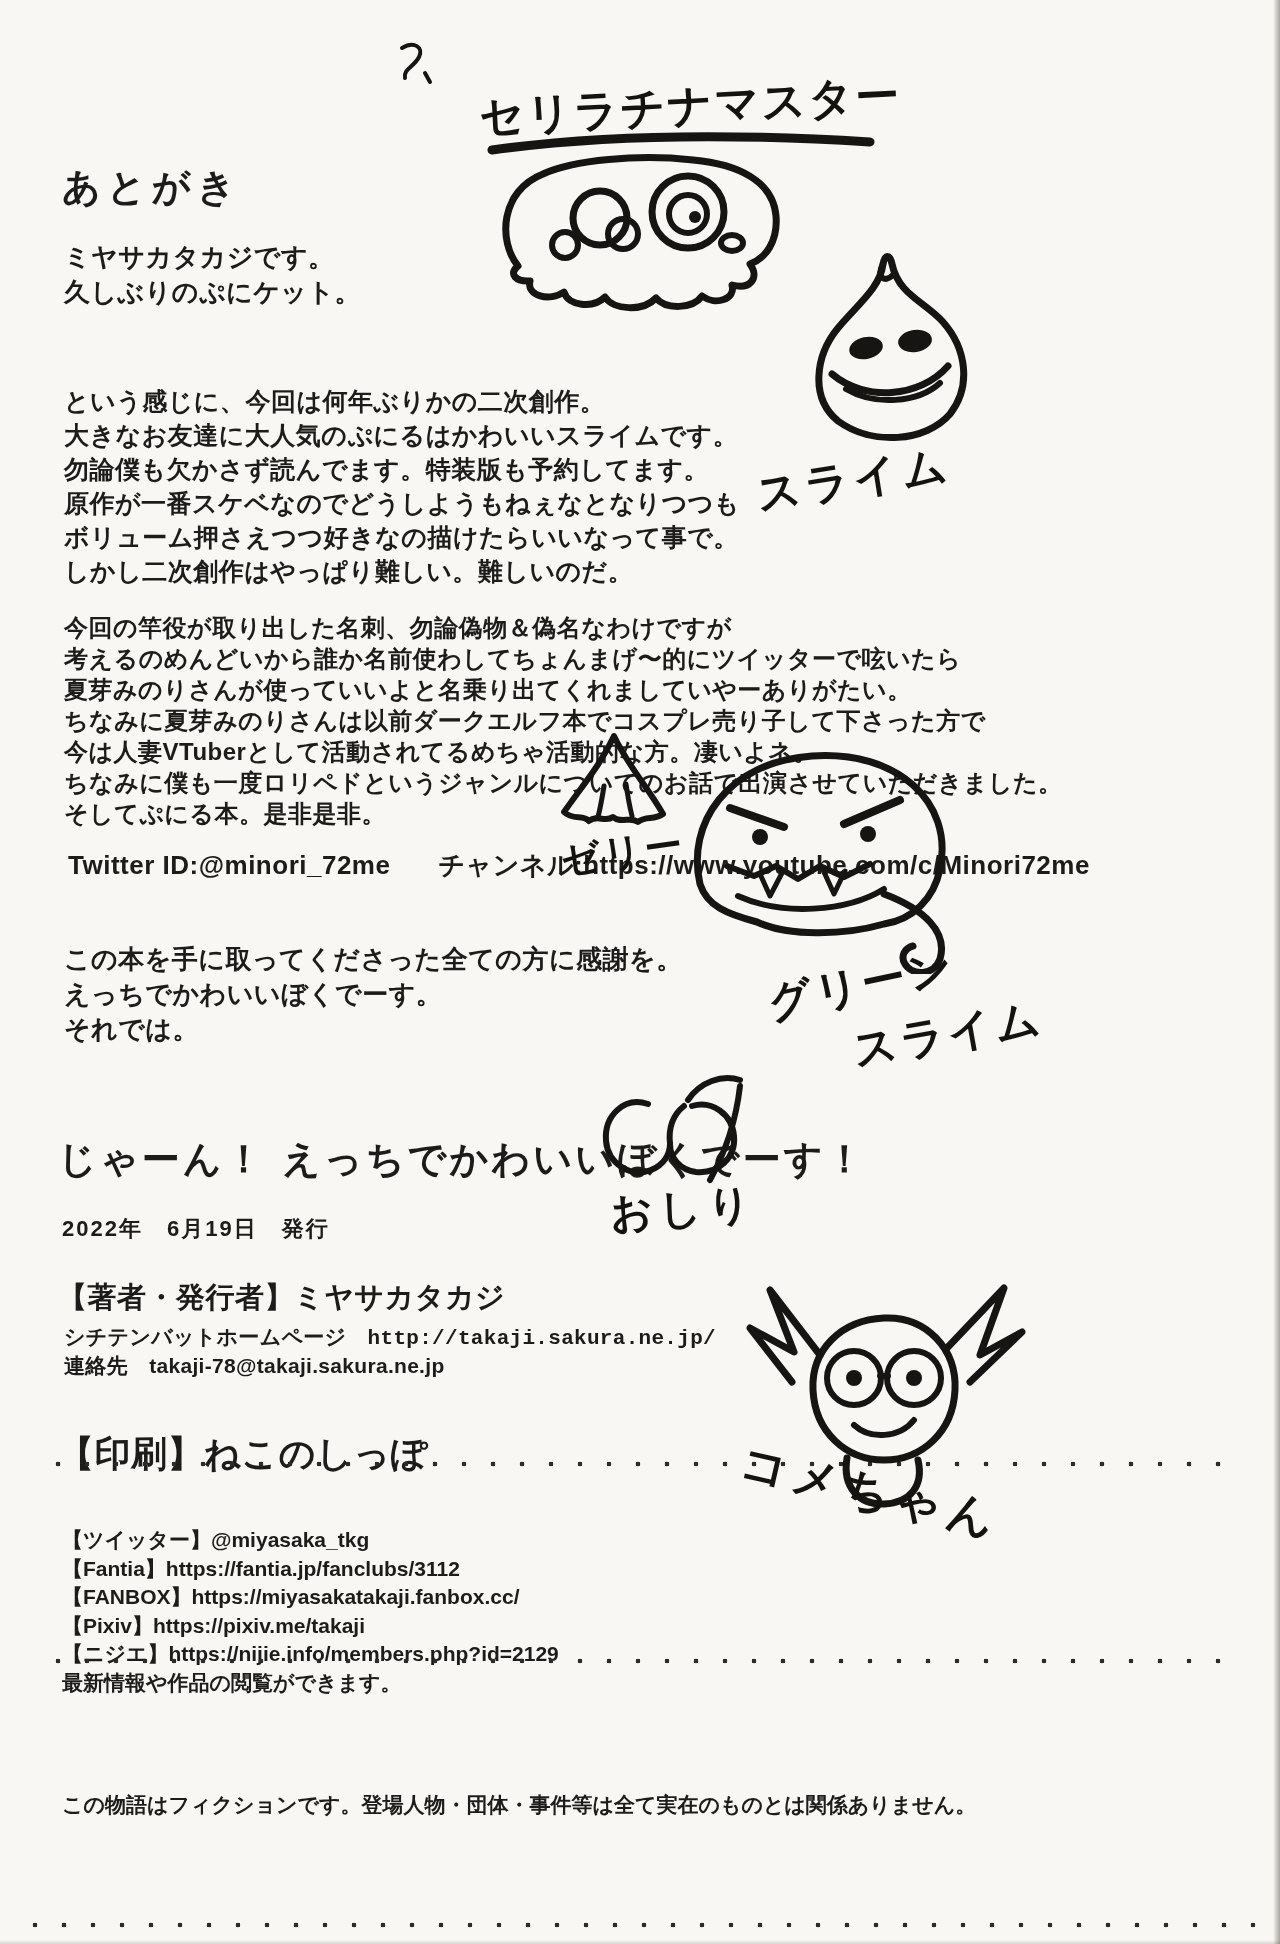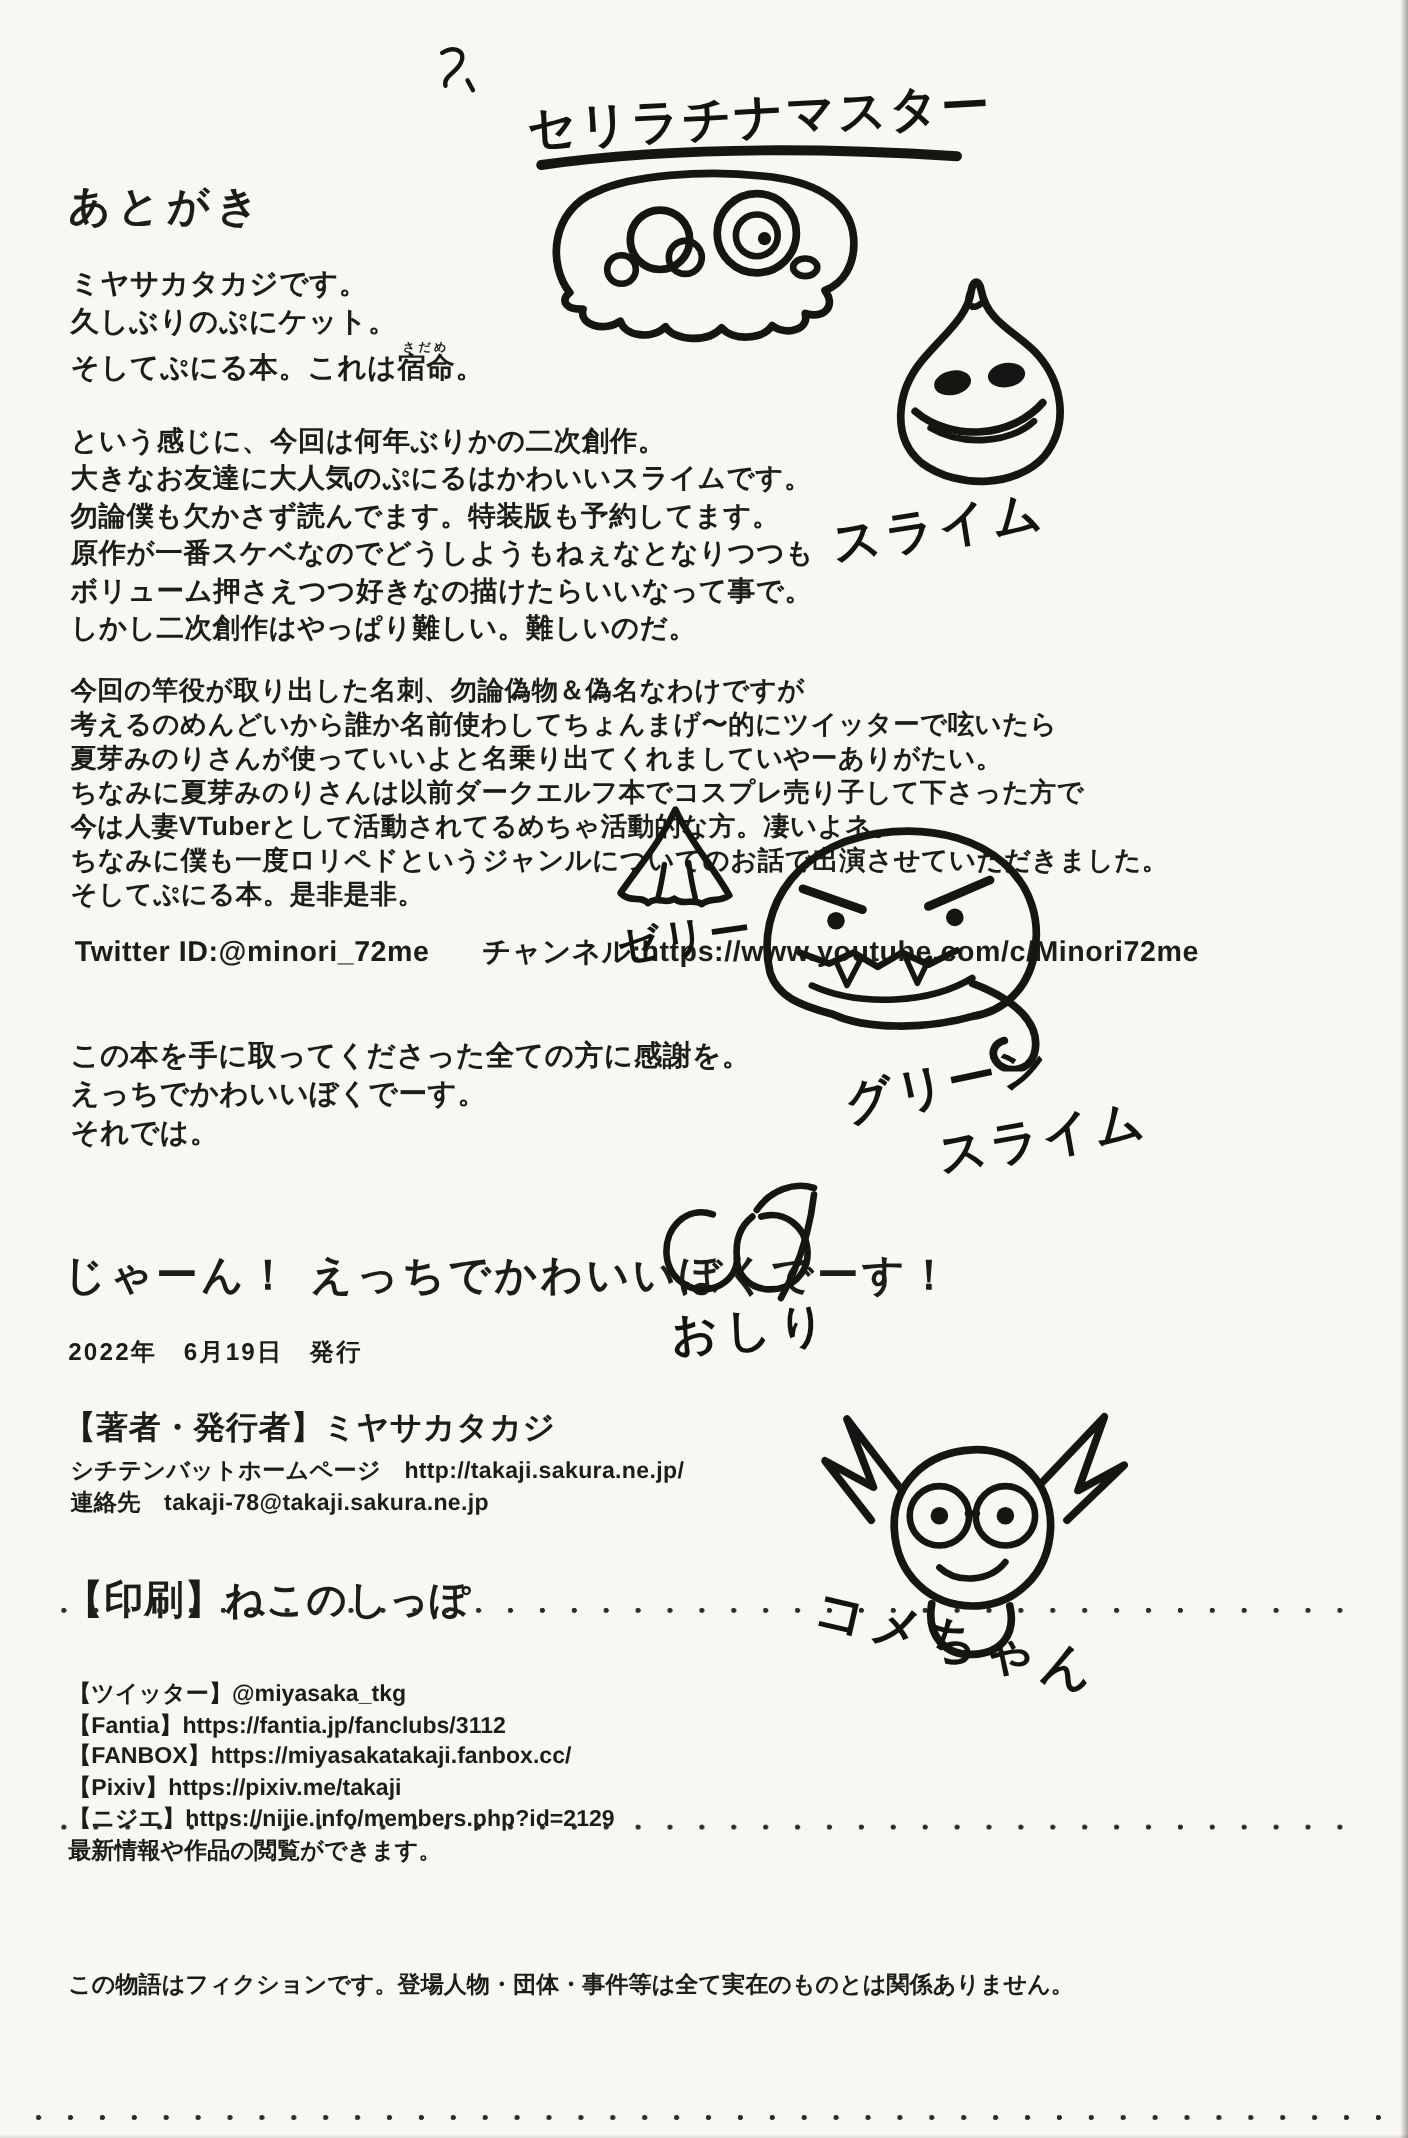--- a/index.html
+++ b/index.html
@@ -52,21 +52,20 @@
 </head>
 <body>
 
 <div class="page">
 
   <div class="abs jp h-atogaki" style="left:62px;top:162px;font-family:Liberation Serif, serif;">あとがき</div>
 
   <div class="abs jp blk" style="left:64px;top:240px;">
     <div>ミヤサカタカジです。</div>
     <div>久しぶりのぷにケット。</div>
-    <div><span>そしてぷにる本。これは</span><ruby><span>宿命</span><rt>さだめ</rt></ruby><span>。</span></div>
   </div>
 
   <div class="abs jp blk2" style="left:64px;top:384px;">
     <div>という感じに、今回は何年ぶりかの二次創作。</div>
     <div>大きなお友達に大人気のぷにるはかわいいスライムです。</div>
     <div>勿論僕も欠かさず読んでます。特装版も予約してます。</div>
     <div>原作が一番スケベなのでどうしようもねぇなとなりつつも</div>
     <div>ボリューム押さえつつ好きなの描けたらいいなって事で。</div>
     <div>しかし二次創作はやっぱり難しい。難しいのだ。</div>
   </div>
@@ -88,21 +87,21 @@
   <div class="abs jp thanks" style="left:64px;top:942px;">
     <div>この本を手に取ってくださった全ての方に感謝を。</div>
     <div>えっちでかわいいぼくでーす。</div>
     <div>それでは。</div>
   </div>
 
   <div class="abs book-title" style="left:58px;top:1134px;">じゃーん！ えっちでかわいいぼくでーす！</div>
   <div class="abs pub-date" style="left:62px;top:1214px;">2022年　6月19日　発行</div>
 
   <div class="abs jp author-label" style="left:58px;top:1278px;">【著者・発行者】ミヤサカタカジ</div>
-  <div class="abs sub" style="left:64px;top:1323px;">シチテンバットホームページ　http://takaji.sakura.ne.jp/</div>
+  <div class="abs sub" style="left:64px;top:1323px;font-family:Liberation Mono, monospace;">シチテンバットホームページ　http://takaji.sakura.ne.jp/</div>
   <div class="abs sub" style="left:64px;top:1352px;">連絡先　takaji-78@takaji.sakura.ne.jp</div>
   <div class="abs jp printer" style="left:58px;top:1398px;">【印刷】ねこのしっぽ</div>
 
   <div class="abs dotrow" style="left:55px;top:1461px;width:1180px;"></div>
 
   <div class="abs links" style="left:62px;top:1494px;">
     <div>【ツイッター】@miyasaka_tkg</div>
     <div>【Fantia】https://fantia.jp/fanclubs/3112</div>
     <div>【FANBOX】https://miyasakatakaji.fanbox.cc/</div>
     <div>【Pixiv】https://pixiv.me/takaji</div>

